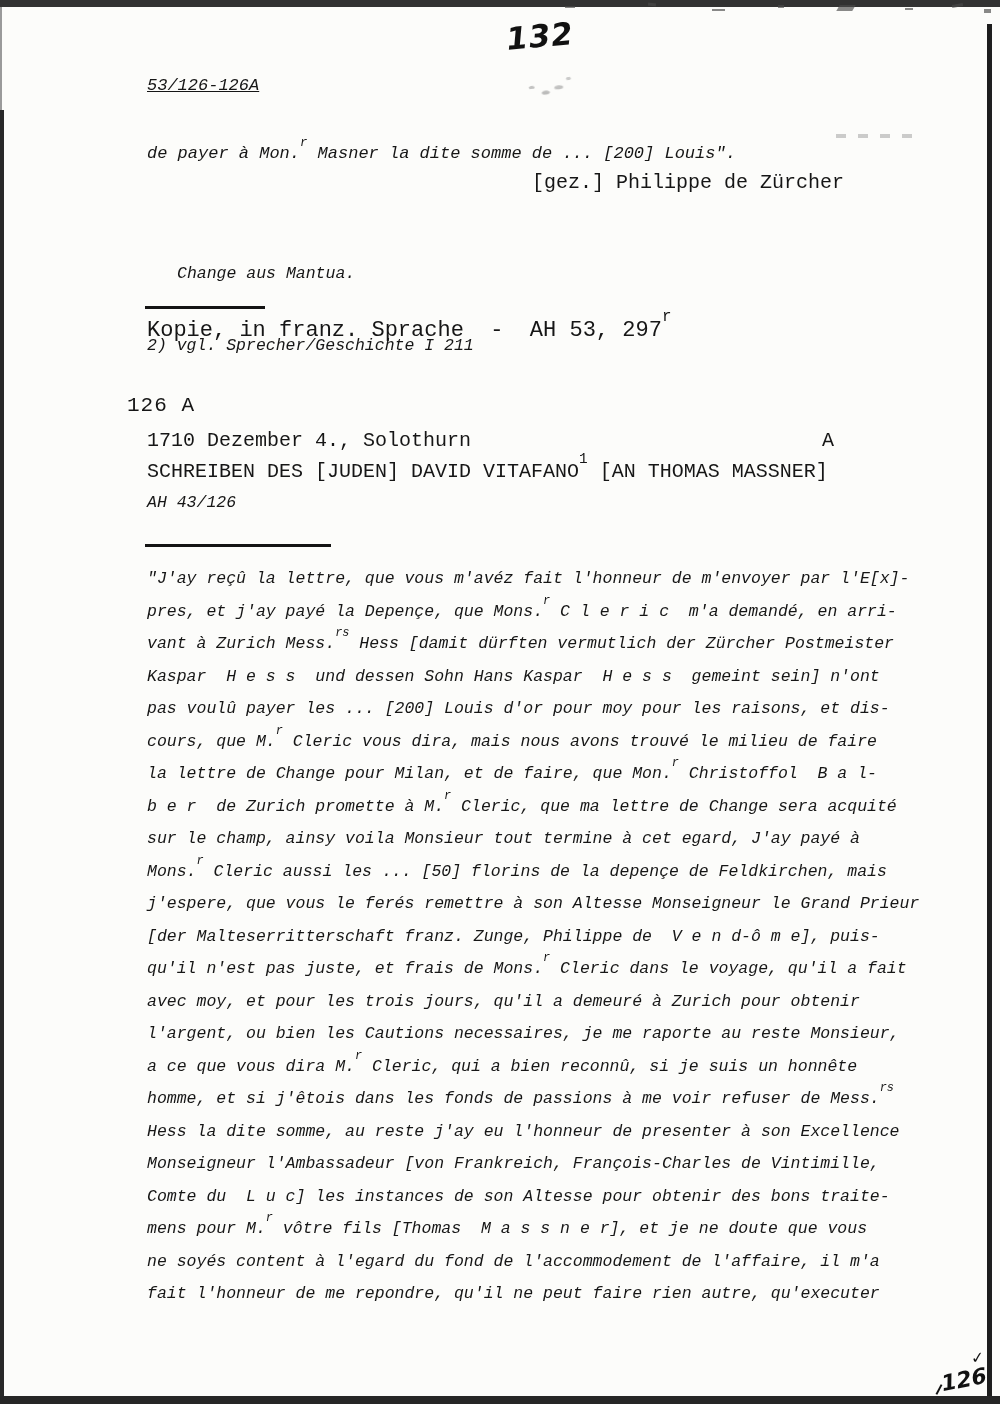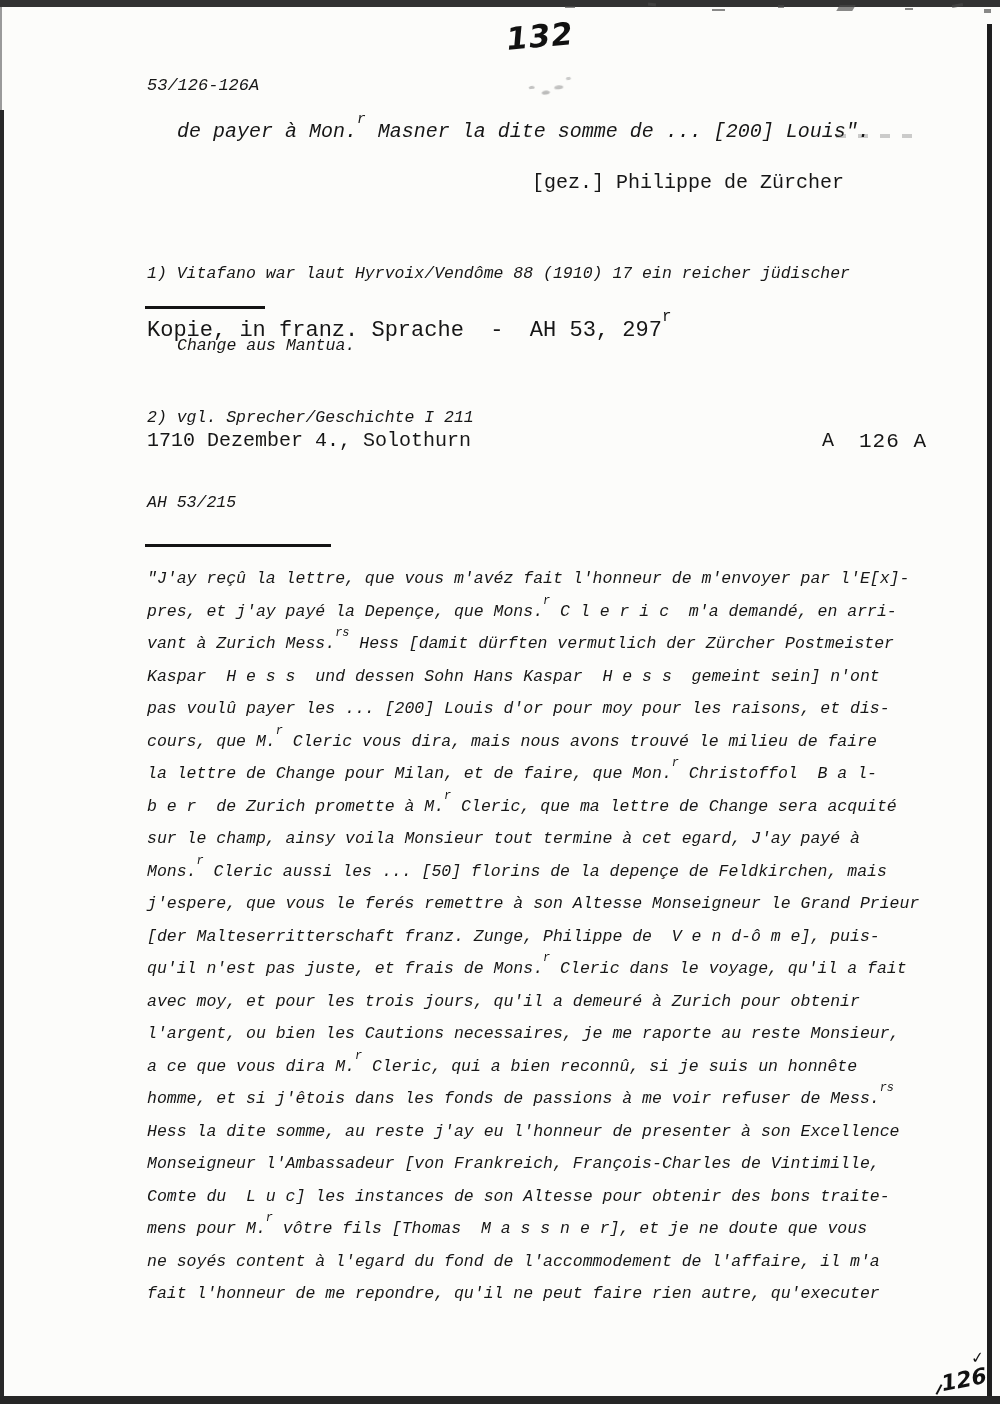--- a/index.html
+++ b/index.html
@@ -6,30 +6,30 @@
   .page{
     position:relative;width:1000px;height:1404px;margin:0 auto;
     background:#fcfcfa;overflow:hidden;color:#161616;
     font-family:"Liberation Mono","DejaVu Sans Mono",monospace;
   }
   .t{position:absolute;white-space:pre;}
   .it{font-style:italic;}
   .up{font-style:normal;}
   sup{font-size:0.72em;position:relative;top:-0.45em;line-height:0;}
   
-  .doc-ref{left:147px;top:76px;font-size:17px;}
-  .carryover{left:147px;top:120px;font-size:20px;margin-left:30px;}
+  .doc-ref{left:147px;top:76px;font-size:17px;text-decoration:underline;}
+  .carryover{left:147px;top:144px;font-size:17px;}
   .signature{left:532px;top:171px;font-size:20px;}
   .footnotes{left:147px;top:214px;font-size:16.5px;line-height:24px;}
   .fn-indent{padding-left:30px;}
   .rule{position:absolute;background:#141414;}
   .rule1{left:145px;top:306px;width:120px;height:3px;}
   .rule2{left:145px;top:544px;width:186px;height:3px;}
   .source-note{left:147px;top:318px;font-size:22px;}
-  .entry-number{left:127px;top:394px;width:800px;text-align:right;font-size:21px;letter-spacing:1px;margin-top:36px;}
+  .entry-number{left:127px;top:394px;width:800px;text-align:left;font-size:21px;letter-spacing:1px;}
   .date-place{left:147px;top:429px;font-size:20px;}
   .corner-letter{left:822px;top:429px;font-size:20px;}
   .title{left:147px;top:460px;font-size:20px;}
   .archive-ref{left:147px;top:493px;font-size:16.5px;}
   .body-text{left:147px;top:563px;width:800px;font-size:16.5px;line-height:32.5px;font-style:italic;}
   .body-line{white-space:pre;height:32.5px;}
   
   .hw{font-family:"DejaVu Sans",sans-serif;font-weight:bold;color:#111;}
   .hw-top{left:506px;top:18px;font-size:31px;transform:rotate(-5deg) skewX(-10deg);letter-spacing:1px;}
   .hw-bottom{left:941px;top:1367px;font-size:22px;transform:rotate(-11deg) skewX(-12deg);}
@@ -78,32 +78,32 @@
   <div class="smudge"></div>
   <div class="dash-row"></div>
 
   <div class="t hw hw-top">132</div>
 
   <div class="t it doc-ref">53/126-126A</div>
   <div class="t it carryover">de payer à Mon.<sup>r</sup> Masner la dite somme de ... [200] Louis".</div>
   <div class="t up signature">[gez.] Philippe de Zürcher</div>
 
   <div class="t it footnotes">
-    <div>1) Vitafano war laut Hyrvoix/Vendôme 88 (1910) 17 ein reicher jüdischer</div>
     <div class="fn-indent">Change aus Mantua.</div>
     <div>2) vgl. Sprecher/Geschichte I 211</div>
   </div>
 
   <div class="rule rule1"></div>
   <div class="t up source-note">Kopie, in franz. Sprache  -  AH 53, 297<sup>r</sup></div>
 
   <div class="t up entry-number">126 A</div>
   <div class="t up date-place">1710 Dezember 4., Solothurn</div>
   <div class="t up corner-letter">A</div>
-  <div class="t it archive-ref">AH 53/215</div>
+  <div class="t up title">SCHREIBEN DES [JUDEN] DAVID VITAFANO<sup>1</sup> [AN THOMAS MASSNER]</div>
+  <div class="t it archive-ref">AH 43/126</div>
   <div class="rule rule2"></div>
 
   <div class="t body-text"><div class="body-line">"J'ay reçû la lettre, que vous m'avéz fait l'honneur de m'envoyer par l'E[x]-</div><div class="body-line">pres, et j'ay payé la Depençe, que Mons.<sup>r</sup> C l e r i c  m'a demandé, en arri-</div><div class="body-line">vant à Zurich Mess.<sup>rs</sup> Hess [damit dürften vermutlich der Zürcher Postmeister</div><div class="body-line">Kaspar  H e s s  und dessen Sohn Hans Kaspar  H e s s  gemeint sein] n'ont</div><div class="body-line">pas voulû payer les ... [200] Louis d'or pour moy pour les raisons, et dis-</div><div class="body-line">cours, que M.<sup>r</sup> Cleric vous dira, mais nous avons trouvé le milieu de faire</div><div class="body-line">la lettre de Change pour Milan, et de faire, que Mon.<sup>r</sup> Christoffol  B a l-</div><div class="body-line">b e r  de Zurich promette à M.<sup>r</sup> Cleric, que ma lettre de Change sera acquité</div><div class="body-line">sur le champ, ainsy voila Monsieur tout termine à cet egard, J'ay payé à</div><div class="body-line">Mons.<sup>r</sup> Cleric aussi les ... [50] florins de la depençe de Feldkirchen, mais</div><div class="body-line">j'espere, que vous le ferés remettre à son Altesse Monseigneur le Grand Prieur</div><div class="body-line">[der Malteserritterschaft franz. Zunge, Philippe de  V e n d-ô m e], puis-</div><div class="body-line">qu'il n'est pas juste, et frais de Mons.<sup>r</sup> Cleric dans le voyage, qu'il a fait</div><div class="body-line">avec moy, et pour les trois jours, qu'il a demeuré à Zurich pour obtenir</div><div class="body-line">l'argent, ou bien les Cautions necessaires, je me raporte au reste Monsieur,</div><div class="body-line">a ce que vous dira M.<sup>r</sup> Cleric, qui a bien reconnû, si je suis un honnête</div><div class="body-line">homme, et si j'êtois dans les fonds de passions à me voir refuser de Mess.<sup>rs</sup></div><div class="body-line">Hess la dite somme, au reste j'ay eu l'honneur de presenter à son Excellence</div><div class="body-line">Monseigneur l'Ambassadeur [von Frankreich, François-Charles de Vintimille,</div><div class="body-line">Comte du  L u c] les instances de son Altesse pour obtenir des bons traite-</div><div class="body-line">mens pour M.<sup>r</sup> vôtre fils [Thomas  M a s s n e r], et je ne doute que vous</div><div class="body-line">ne soyés content à l'egard du fond de l'accommodement de l'affaire, il m'a</div><div class="body-line">fait l'honneur de me repondre, qu'il ne peut faire rien autre, qu'executer</div></div>
 
   <div class="t hw hw-check">✓</div>
   <div class="pen-stroke"></div>
   <div class="t hw hw-bottom">126</div>
 
 </div>
 

